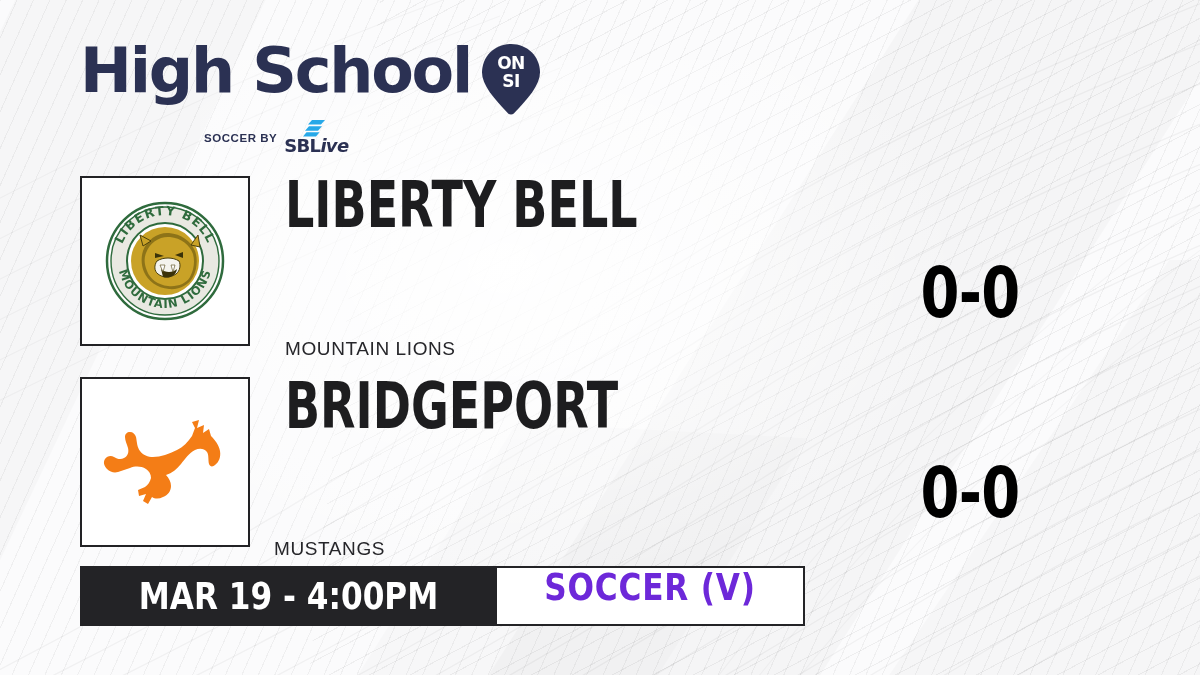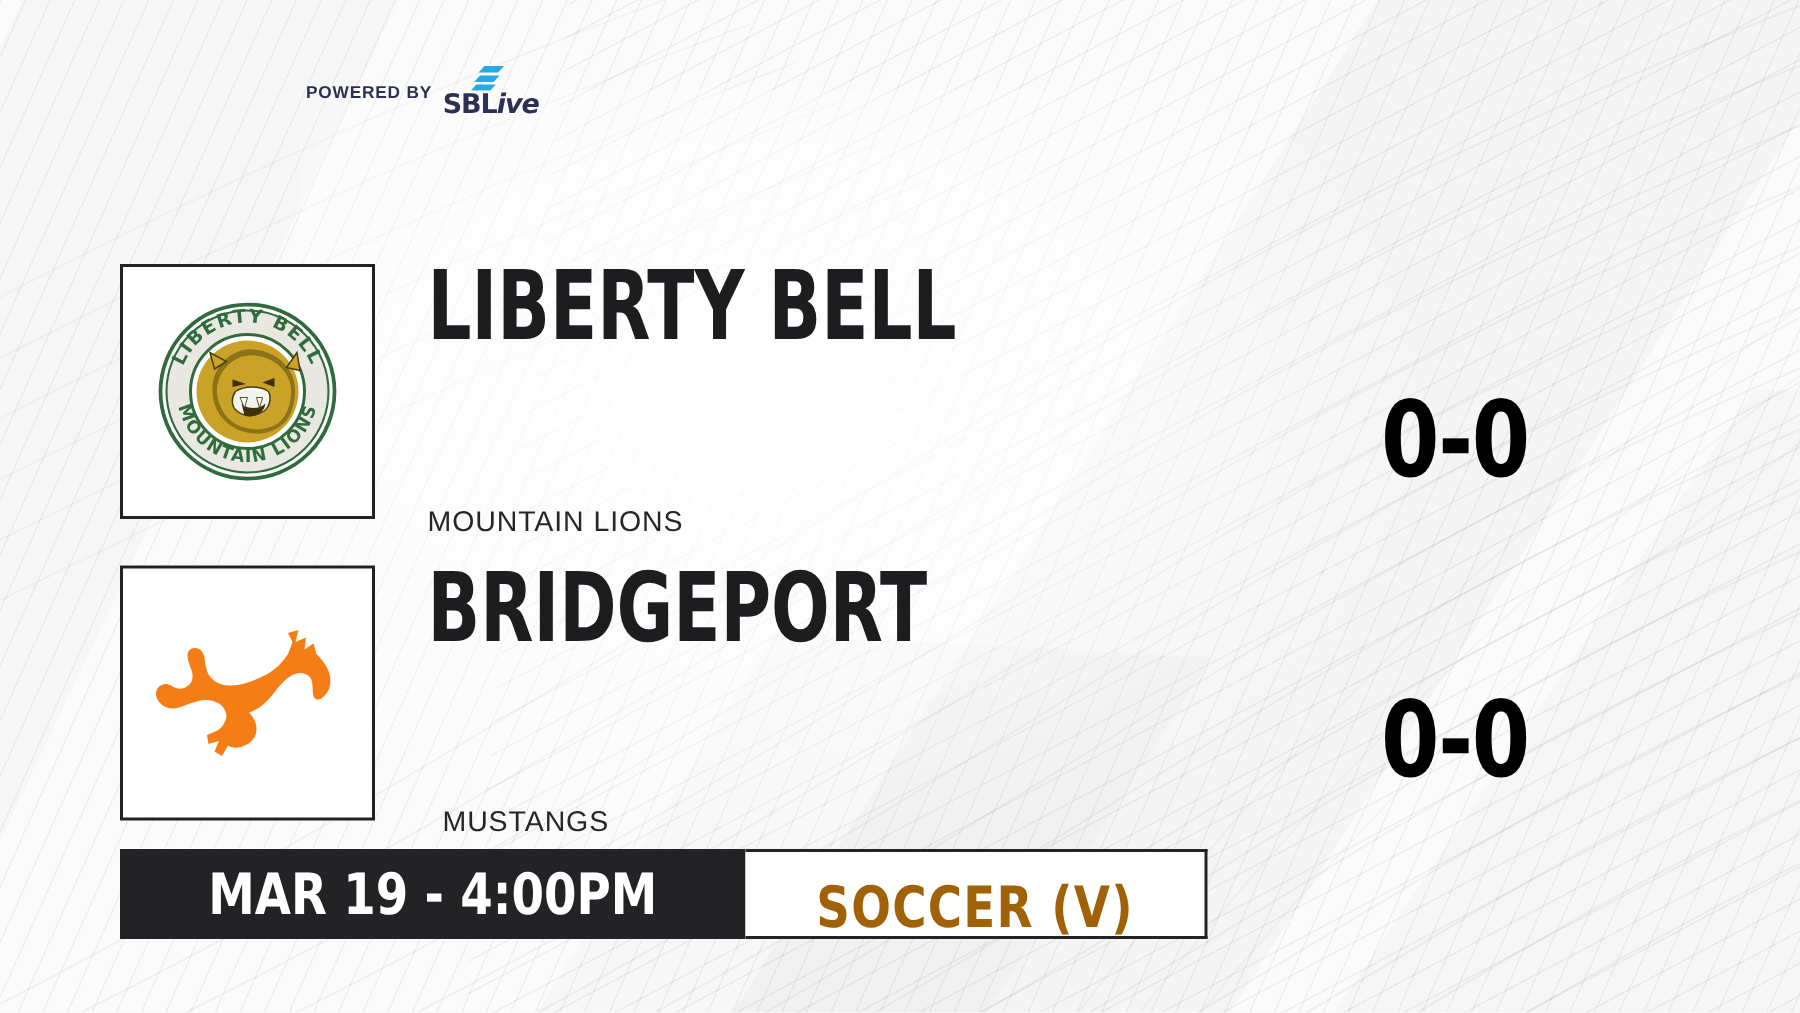--- a/index.html
+++ b/index.html
@@ -154,21 +154,21 @@
   .team-mascot{
     position:absolute;
     font-family:"Liberation Sans", sans-serif;
     font-weight:400;
     font-size:19px;
     letter-spacing:.6px;
     color:#26262a;
     white-space:nowrap;
   }
   #team-mascot-home{ left:285px; top:338px; }
-  #team-mascot-away{ left:295px; top:538px; }
+  #team-mascot-away{ left:274px; top:538px; }
 
   .score{
     position:absolute;
     font-family:"DejaVu Sans", sans-serif;
     font-weight:700;
     font-size:70px;
     line-height:70px;
     color:#000000;
     letter-spacing:-1px;
     transform:scaleX(.80);
@@ -201,22 +201,22 @@
     line-height:38px;
     letter-spacing:0px;
     transform:scaleX(.82);
     transform-origin:center center;
     white-space:nowrap;
   }
   .footer-sport{
     background:#ffffff;
     border:2px solid #232326;
     border-left:none;
-    color:#a16207;
-    display:flex; align-items:flex-end; justify-content:center;
+    color:#6d28d9;
+    display:flex; align-items:flex-start; justify-content:center;
     padding:0 24px;
     min-width:280px;
   }
   .footer-sport span{
     font-family:"DejaVu Sans", sans-serif;
     font-weight:700;
     font-size:38px;
     line-height:38px;
     letter-spacing:1px;
     transform:scaleX(.82);
@@ -266,23 +266,33 @@
       <g fill="none" stroke="#000000" stroke-opacity="0.03" stroke-width="1.2">
         <path d="M700,700 C820,540 960,380 1220,190"></path>
         <path d="M740,700 C860,546 1000,392 1250,214"></path>
         <path d="M780,700 C900,552 1040,404 1280,238"></path>
       </g>
     </svg>
     <div class="glow"></div>
   </div>
 
   <div class="brand">
+    <div class="brand-row">
+      <div class="brand-word">High School</div>
+      <div class="pin">
+        <svg width="60" height="74" viewBox="0 0 60 74">
+          <path d="M30 2 C13.5 2 1 14.6 1 30.6 C1 43 13 57 27.2 71.4 C28.7 72.9 31.3 72.9 32.8 71.4 C47 57 59 43 59 30.6 C59 14.6 46.5 2 30 2 Z" fill="#2b3153"></path>
+          <text x="30" y="27" text-anchor="middle" font-family="DejaVu Sans, sans-serif" font-size="17" font-weight="bold" fill="#ffffff" letter-spacing="-0.5">ON</text>
+          <text x="30" y="45" text-anchor="middle" font-family="DejaVu Sans, sans-serif" font-size="17" font-weight="bold" fill="#ffffff" letter-spacing="-0.5">SI</text>
+        </svg>
+      </div>
+    </div>
 
     <div class="powered">
-      <div class="powered-label">POWERED BY</div>
+      <div class="powered-label">SOCCER BY</div>
       <div class="sbl">
         <svg class="sbl-mark" viewBox="0 0 24 17">
           <path d="M22 0 H9 L5 4.4 H18 Z" fill="#27a8e8"></path>
           <path d="M19 6.3 H6 L2 10.7 H15 Z" fill="#27a8e8"></path>
           <path d="M16.5 12.3 H3.5 L0 16.4 H13 Z" fill="#27a8e8"></path>
         </svg>
         <div class="sbl-word"><span>SBL</span><span class="ital">ive</span></div>
       </div>
     </div>
   </div>

